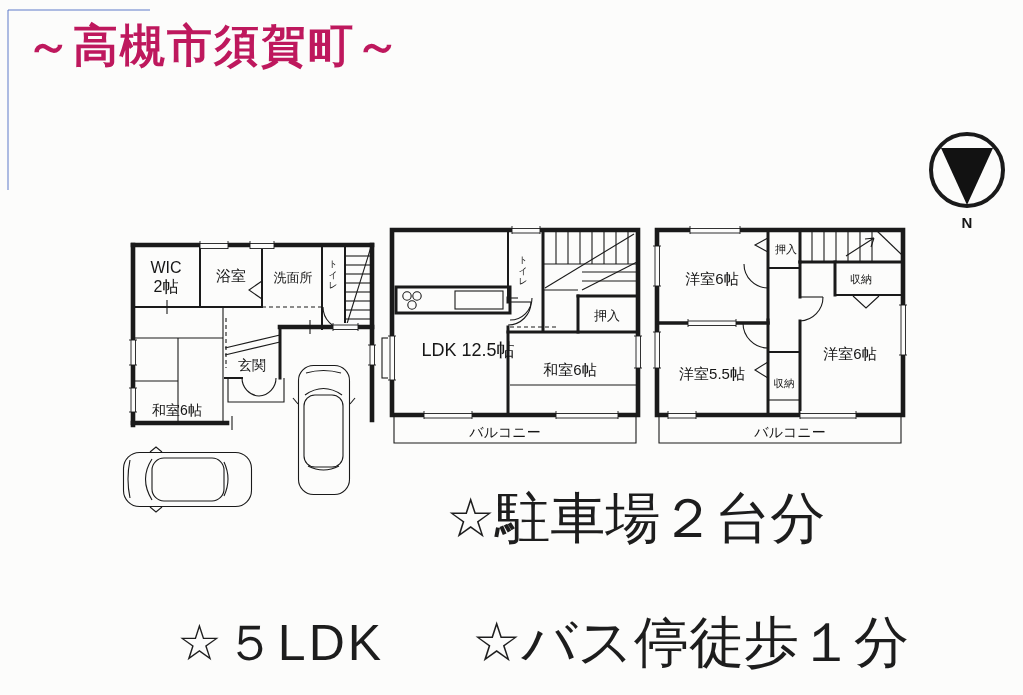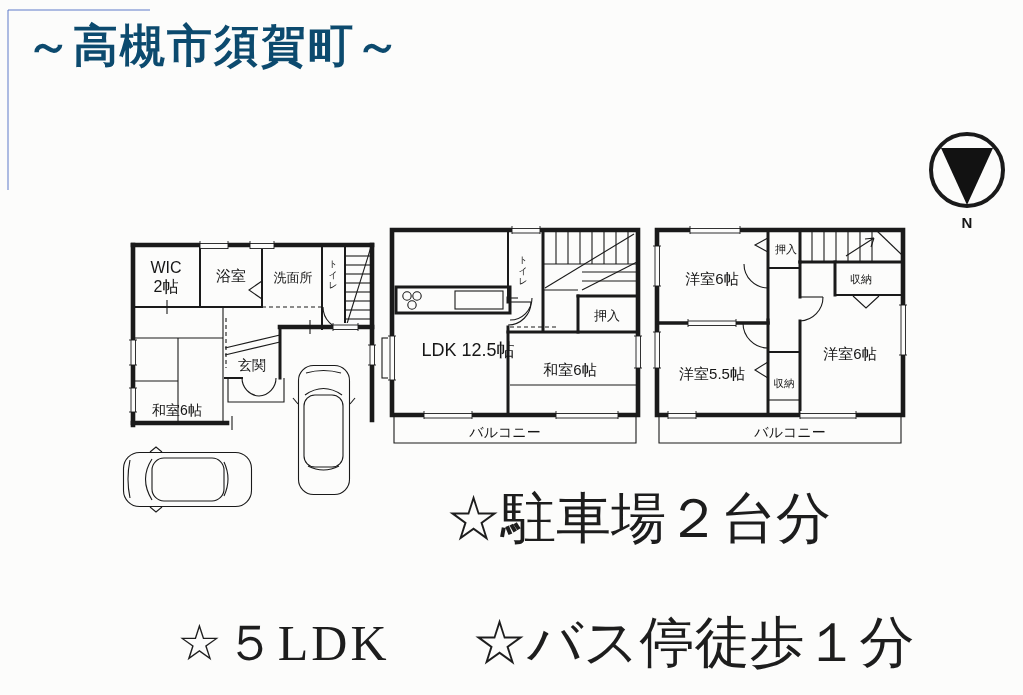--- a/index.html
+++ b/index.html
@@ -1,20 +1,20 @@
 <!DOCTYPE html>
 <html><head>
 <meta charset="utf-8">
 <style>
   html,body{margin:0;padding:0;background:#e8e8e8;}
   #page{position:relative;width:1023px;height:695px;background:#fcfcfb;overflow:hidden;
         font-family:"Liberation Sans","DejaVu Sans",sans-serif;color:#1b1b1b;}
   .abs{position:absolute;}
-  #title{left:26px;top:16px;font-size:45px;font-weight:600;letter-spacing:2px;color:#0c4a6e;white-space:nowrap;}
-  .feature{font-weight:500;color:#1d1d1d;white-space:nowrap;font-family:Liberation Serif, serif;}
+  #title{left:26px;top:16px;font-size:45px;font-weight:600;letter-spacing:2px;color:#be185d;white-space:nowrap;}
+  .feature{font-weight:500;color:#1d1d1d;white-space:nowrap;}
   #feat-parking{left:446px;top:482px;font-size:55px;}
   #feat-layout{left:146px;top:610px;font-size:50px;letter-spacing:3px;margin-left:31px;}
   #feat-bus{left:472px;top:606px;font-size:55px;}
   svg{position:absolute;left:0;top:0;}
   .wall{stroke:#1a1a1a;fill:none;stroke-linecap:square;}
   .w5{stroke-width:4.6;} .w4{stroke-width:3.6;} .w3{stroke-width:3;} .w2{stroke-width:2;}
   .t{stroke:#1a1a1a;fill:none;stroke-width:1.1;stroke-linecap:butt;}
   .dash{stroke-dasharray:4 3;}
   .wgap{fill:#fcfcfb;stroke:none;}
   .win{stroke:#1a1a1a;fill:none;stroke-width:0.9;}

